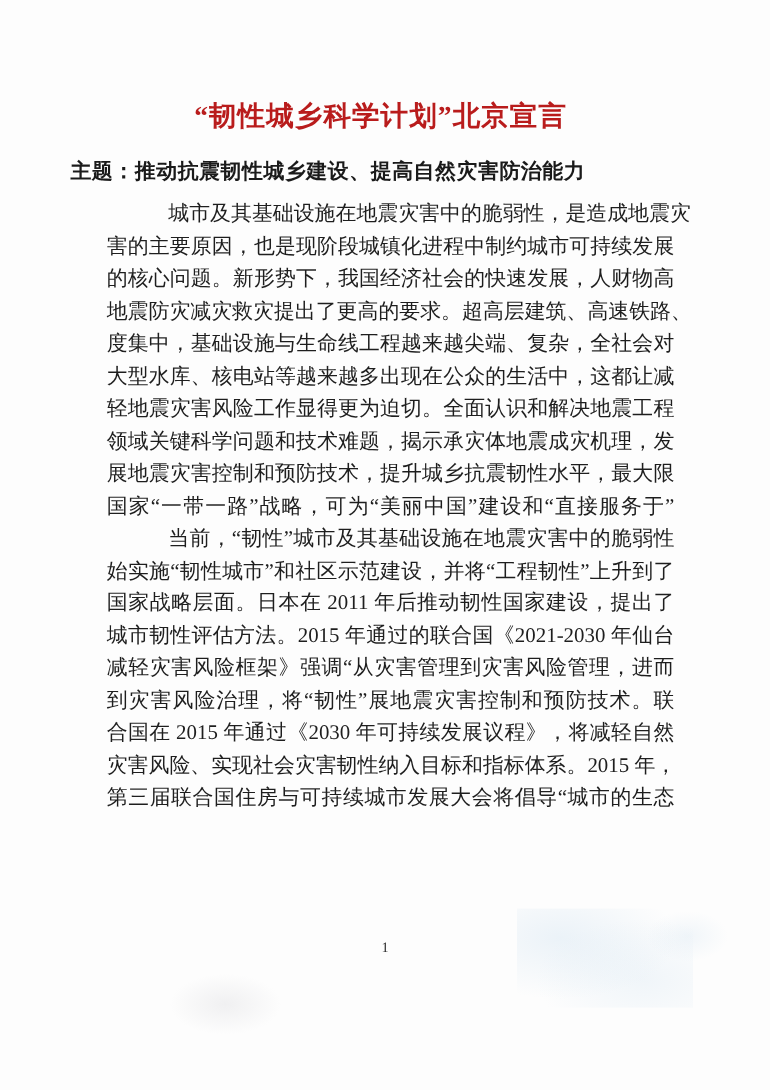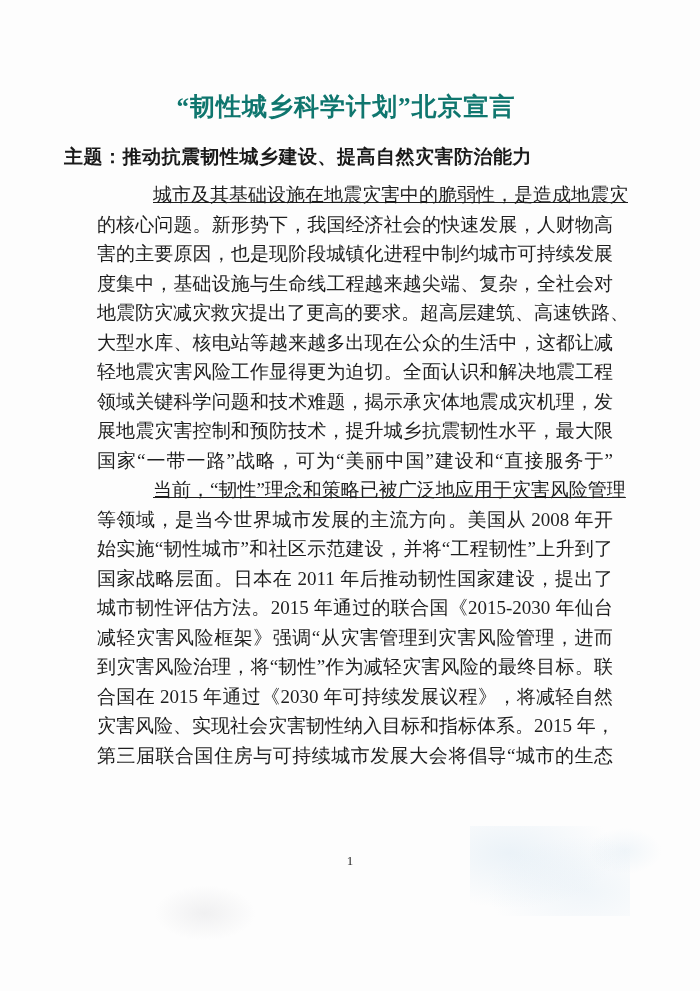--- a/index.html
+++ b/index.html
@@ -21,21 +21,21 @@
     position: absolute;
     top: 90px;
     left: 0;
     width: 692px;
     margin: 0;
     text-align: center;
     font-size: 25px;
     line-height: 34px;
     font-weight: 700;
     letter-spacing: 1px;
-    color: #0f766e;
+    color: #b91c1c;
   }
   .subtitle {
     position: absolute;
     top: 144px;
     left: 0;
     width: 596px;
     margin: 0;
     text-align: center;
     font-size: 19px;
     line-height: 26px;
@@ -55,21 +55,20 @@
     height: 29.5px;
     white-space: nowrap;
     text-align: justify;
     text-align-last: justify;
     text-justify: inter-character;
     overflow: visible;
     color: #1e1e1e;
   }
   .line.indent {
     text-indent: 56px;
-    text-decoration: underline;
   }
   .line.last {
     text-align-last: left;
   }
   .page-number {
     position: absolute;
     top: 852px;
     left: 0;
     width: 700px;
     text-align: center;
@@ -109,36 +108,35 @@
 </head>
 <body>
 
 <div class="page">
   <h1 class="title">“韧性城乡科学计划”北京宣言</h1>
 
   <h2 class="subtitle">主题：推动抗震韧性城乡建设、提高自然灾害防治能力</h2>
 
   <div class="body-text">
       <div class="line indent">城市及其基础设施在地震灾害中的脆弱性，是造成地震灾</div>
+      <div class="line">害的主要原因，也是现阶段城镇化进程中制约城市可持续发展</div>
       <div class="line">的核心问题。新形势下，我国经济社会的快速发展，人财物高</div>
-      <div class="line">害的主要原因，也是现阶段城镇化进程中制约城市可持续发展</div>
+      <div class="line">地震防灾减灾救灾提出了更高的要求。超高层建筑、高速铁路、</div>
       <div class="line">度集中，基础设施与生命线工程越来越尖端、复杂，全社会对</div>
-      <div class="line">地震防灾减灾救灾提出了更高的要求。超高层建筑、高速铁路、</div>
       <div class="line">大型水库、核电站等越来越多出现在公众的生活中，这都让减</div>
       <div class="line">轻地震灾害风险工作显得更为迫切。全面认识和解决地震工程</div>
       <div class="line">领域关键科学问题和技术难题，揭示承灾体地震成灾机理，发</div>
       <div class="line">展地震灾害控制和预防技术，提升城乡抗震韧性水平，最大限</div>
       <div class="line">国家“一带一路”战略，可为“美丽中国”建设和“直接服务于”</div>
-      <div class="line indent">当前，“韧性”理念和策略已被广泛地应用于灾害风险管理</div>
-      <div class="line">等领域，是当今世界城市发展的主流方向。美国从 2008 年开</div>
+      <div class="line indent">当前，“韧性”城市及其基础设施在地震灾害中的脆弱性</div>
       <div class="line">始实施“韧性城市”和社区示范建设，并将“工程韧性”上升到了</div>
       <div class="line">国家战略层面。日本在 2011 年后推动韧性国家建设，提出了</div>
-      <div class="line">城市韧性评估方法。2015 年通过的联合国《2015-2030 年仙台</div>
+      <div class="line">城市韧性评估方法。2015 年通过的联合国《2021-2030 年仙台</div>
       <div class="line">减轻灾害风险框架》强调“从灾害管理到灾害风险管理，进而</div>
-      <div class="line">到灾害风险治理，将“韧性”作为减轻灾害风险的最终目标。联</div>
+      <div class="line">到灾害风险治理，将“韧性”展地震灾害控制和预防技术。联</div>
       <div class="line">合国在 2015 年通过《2030 年可持续发展议程》，将减轻自然</div>
       <div class="line">灾害风险、实现社会灾害韧性纳入目标和指标体系。2015 年，</div>
       <div class="line">第三届联合国住房与可持续城市发展大会将倡导“城市的生态</div>
     </div>
 
   <div class="page-number">1</div>
 
   <div class="smudge s1"></div>
   <div class="smudge s2"></div>
   <div class="smudge s3"></div>

